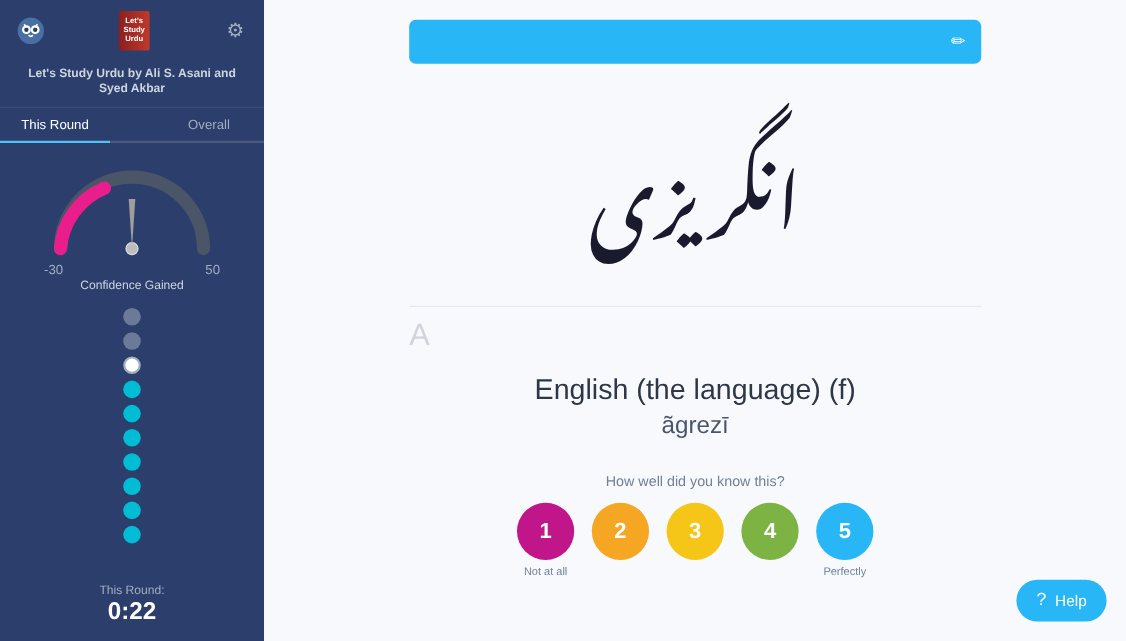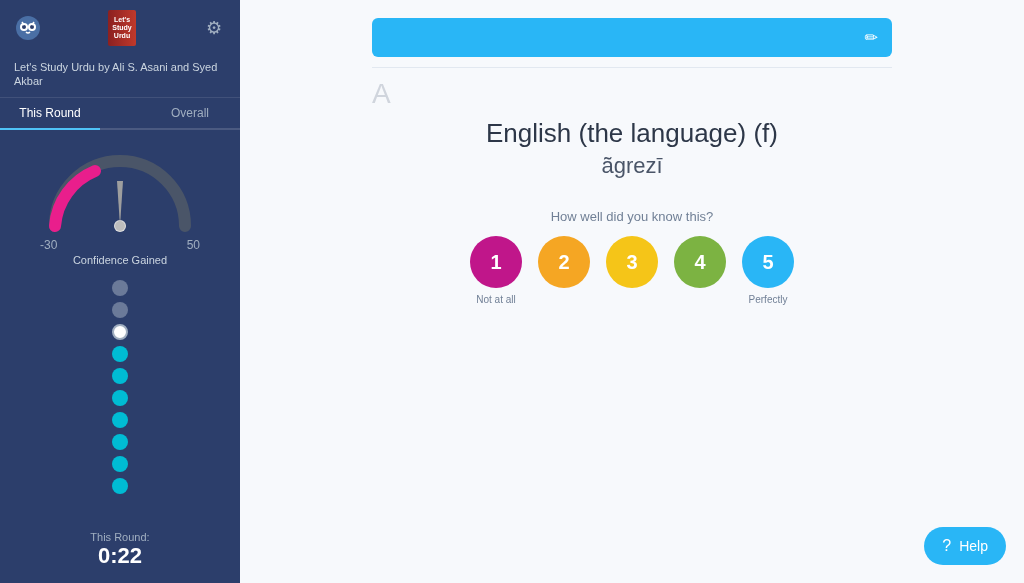--- a/index.html
+++ b/index.html
@@ -60,23 +60,24 @@
       color: #a0aec0;
       font-size: 18px;
       cursor: pointer;
     }
 
     .sidebar-title {
       font-size: 11px;
       color: #cbd5e0;
       padding: 4px 14px 8px;
       width: 100%;
-      text-align: left;
+      text-align: center;
       border-bottom: 1px solid rgba(255,255,255,0.1);
       line-height: 1.3;
+      font-weight: bold;
     }
 
     .sidebar-tabs {
       display: flex;
       width: 100%;
       border-bottom: 2px solid rgba(255,255,255,0.15);
       gap: 40px;
     }
 
     .sidebar-tab {
@@ -236,21 +237,21 @@
       font-size: 28px;
       color: #d0d5dd;
       align-self: flex-start;
       margin-left: calc(50% - 260px + 0px);
     }
 
     .english-text {
       font-size: 26px;
       color: #2d3748;
       text-align: center;
-      margin: 8px 0 4px;
+      margin: 18px 0 4px;
       font-weight: 400;
     }
 
     .romanized-text {
       font-size: 22px;
       color: #4a5568;
       text-align: center;
       margin-bottom: 20px;
     }
 
@@ -394,20 +395,21 @@
 
 <div id="main">
 
 
   <div class="card-area">
 
     <div class="card-header-bar">
       <span class="edit-icon">✏</span>
     </div>
 
+    <div class="urdu-text">انگریزی</div>
 
     <div class="divider"></div>
 
     <div style="width:100%;max-width:520px;display:flex;align-items:flex-start;">
       <span class="translation-hint">A</span>
     </div>
 
     <div class="english-text">English (the language) (f)</div>
 
     <div class="romanized-text">ãgrezī</div>

